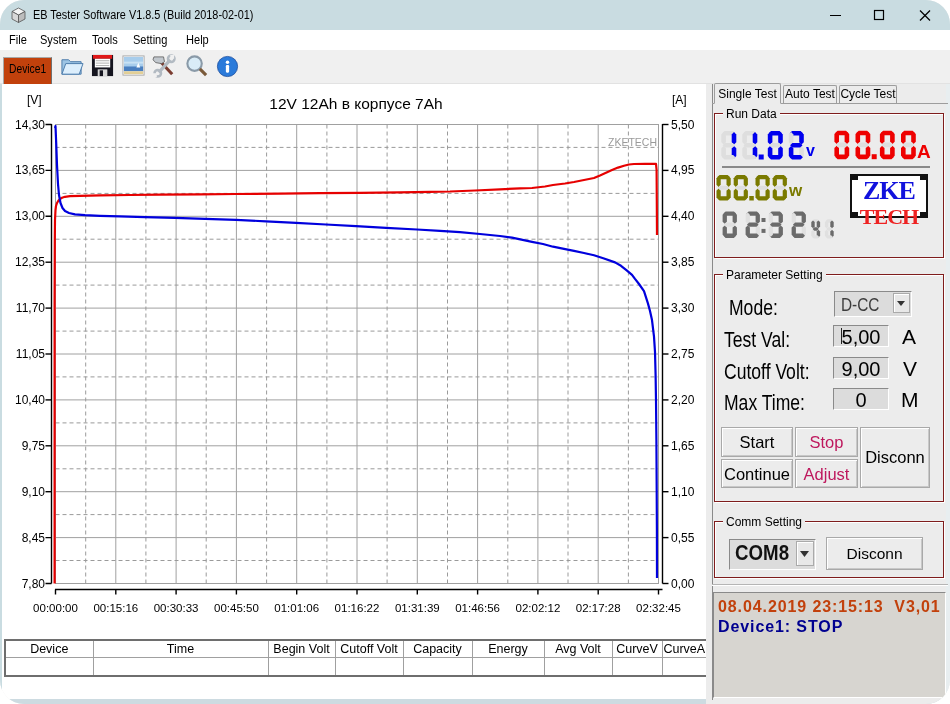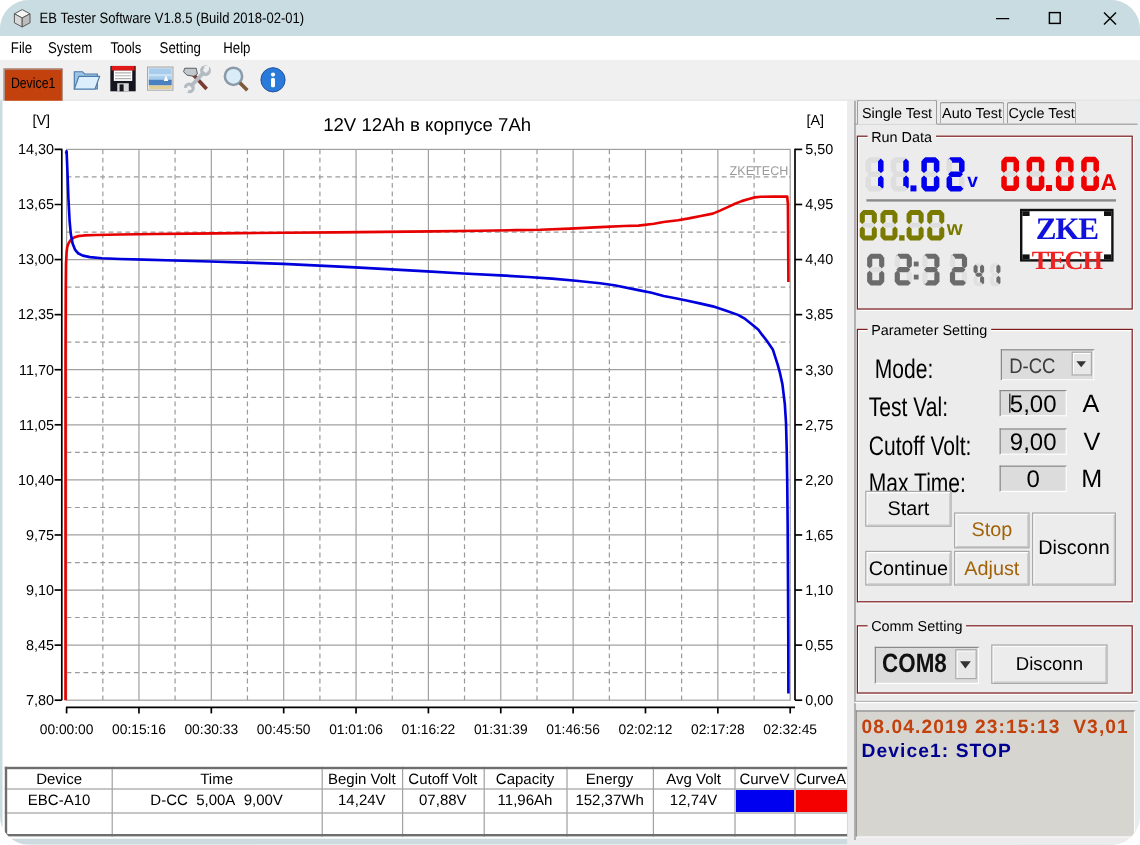--- a/index.html
+++ b/index.html
@@ -13,21 +13,21 @@
 #dev1 span { display:inline-block; transform:scaleX(0.82); transform-origin:center; }
 #chartarea { left:2px; top:84px; width:704px; height:615px; background:#ffffff; }
 #panel { left:706px; top:84px; width:240px; height:620px; background:#ececec; }
 .tab { position:absolute; top:0px; height:20px; background:#ececec; border:1px solid #9d9d9d; border-bottom:none; border-radius:2px 2px 0 0; font-size:12px; text-align:center; }
 .gbox { position:absolute; border:1px solid #7f1d1d; box-shadow:inset 1px 1px 0 #ffffff, 1px 1px 0 #ffffff;padding-left:27px; }
 .glab { position:absolute; top:-7px; left:8px; background:#ececec; font-size:12px; padding:0 3px; }
 .plabel { position:absolute; font-size:22.5px; color:#000; transform:scaleX(0.78); transform-origin:left top; white-space:nowrap; }
 .pinput { position:absolute; width:56px; height:22px; background:#dcdcdc; border-top:1.5px solid #8a8a8a; border-left:1.5px solid #8a8a8a; border-right:1.5px solid #ffffff; border-bottom:1.5px solid #ffffff; font-size:20px; text-align:center; line-height:22px; }
 .punit { position:absolute; font-size:21px; }
 .btn { position:absolute; background:#ececec; border:1px solid #a9a9a9; box-shadow:inset 1px 1px 0 #ffffff, inset -1px -1px 0 #c8c8c8; font-size:16.5px; color:#000; text-align:center; }
-.btn.dis { color:#a16207; }
+.btn.dis { color:#be185d; }
 table { border-collapse:collapse; table-layout:fixed; border:2px solid #6e6e6e; }
 td { border:1px solid #a0a0a0; font-size:12.5px; text-align:center; padding:0; background:#fff; overflow:hidden; white-space:nowrap; }
 </style></head>
 <body>
 <div id="win">
   <div class="abs" id="titlebar">
     <svg class="abs" style="left:10px;top:7px" width="17" height="17" viewBox="0 0 17 17">
       <polygon points="8.5,1 15,4.5 8.5,8 2,4.5" fill="#f5f5f5" stroke="#555" stroke-width="0.8"></polygon>
       <polygon points="2,4.5 8.5,8 8.5,15.5 2,12" fill="#d8d8d8" stroke="#555" stroke-width="0.8"></polygon>
       <polygon points="15,4.5 8.5,8 8.5,15.5 15,12" fill="#bdbdbd" stroke="#555" stroke-width="0.8"></polygon>
@@ -228,31 +228,20 @@
           <tr style="height:17px">
             <td>Device</td>
             <td>Time</td>
             <td>Begin Volt</td>
             <td>Cutoff Volt</td>
             <td>Capacity</td>
             <td>Energy</td>
             <td>Avg Volt</td>
             <td>CurveV</td>
             <td>CurveA</td>
-          </tr>
-   <tr style="height:20px">
-            <td>EBC-A10</td>
-            <td>D-CC&nbsp; 5,00A&nbsp; 9,00V</td>
-            <td>14,24V</td>
-            <td>07,88V</td>
-            <td>11,96Ah</td>
-            <td>152,37Wh</td>
-            <td>12,74V</td>
-            <td style="background:#0000f0"></td>
-            <td style="background:#f50000"></td>
           </tr>
    <tr style="height:19px">
             <td></td>
             <td></td>
             <td></td>
             <td></td>
             <td></td>
             <td></td>
             <td></td>
             <td></td>
@@ -428,21 +417,21 @@
           <polygon points="3,7 11,7 7,12" fill="#333"></polygon>
         </svg></div>
 </div>
     <div class="abs pinput" style="left:833px;top:325px">5,00</div>
     <div class="abs" style="left:841px;top:328px;width:1px;height:16px;background:#222"></div>
     <div class="abs pinput" style="left:833px;top:357px">9,00</div>
     <div class="abs pinput" style="left:833px;top:388px">0</div>
     <span class="punit" style="left:902px;top:325px">A</span>
     <span class="punit" style="left:903px;top:357px">V</span>
     <span class="punit" style="left:901px;top:388px">M</span>
-    <div class="abs btn" style="left:721px;top:409px;width:72px;height:30px;line-height:29px">Start</div>
+    <div class="abs btn" style="left:721px;top:427px;width:72px;height:30px;line-height:29px">Start</div>
     <div class="abs btn dis" style="left:795px;top:427px;width:63px;height:30px;line-height:29px">Stop</div>
     <div class="abs btn" style="left:721px;top:459px;width:72px;height:29px;line-height:28px">Continue</div>
     <div class="abs btn dis" style="left:795px;top:459px;width:63px;height:29px;line-height:28px">Adjust</div>
     <div class="abs btn" style="left:860px;top:427px;width:70px;height:61px;line-height:59px">Disconn</div>
     <div class="abs gbox" style="left:714px;top:521px;width:230px;height:57px">
       <span class="glab">Comm Setting</span>
     </div>
     <div class="abs" style="left:729px;top:539px;width:87px;height:31px;background:#dcdcdc;border-top:1.5px solid #8a8a8a;border-left:1.5px solid #8a8a8a;border-right:1.5px solid #fff;border-bottom:1.5px solid #fff">
 <span class="abs" style="left:5px;top:0px;font-size:22px;font-weight:bold;color:#111;transform:scaleX(0.85);transform-origin:left top;">COM8</span>
 <div class="abs" style="right:1px;top:1px;width:18px;height:25px;background:#e8e8e8;border:1px solid #aaa;box-shadow:inset 1px 1px 0 #fff"><svg width="16" height="23">

